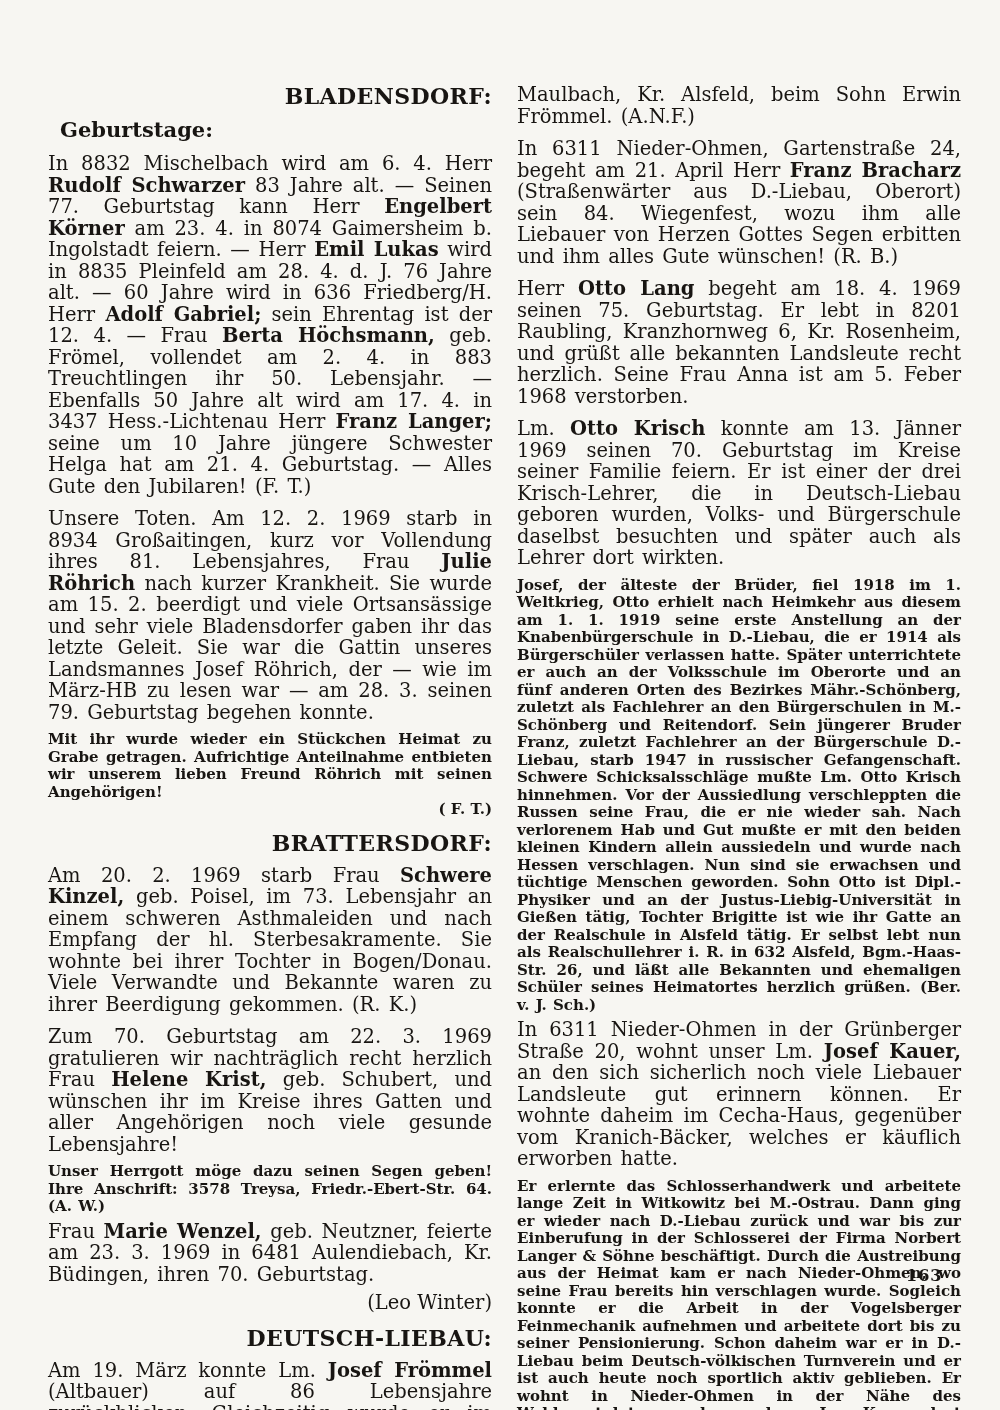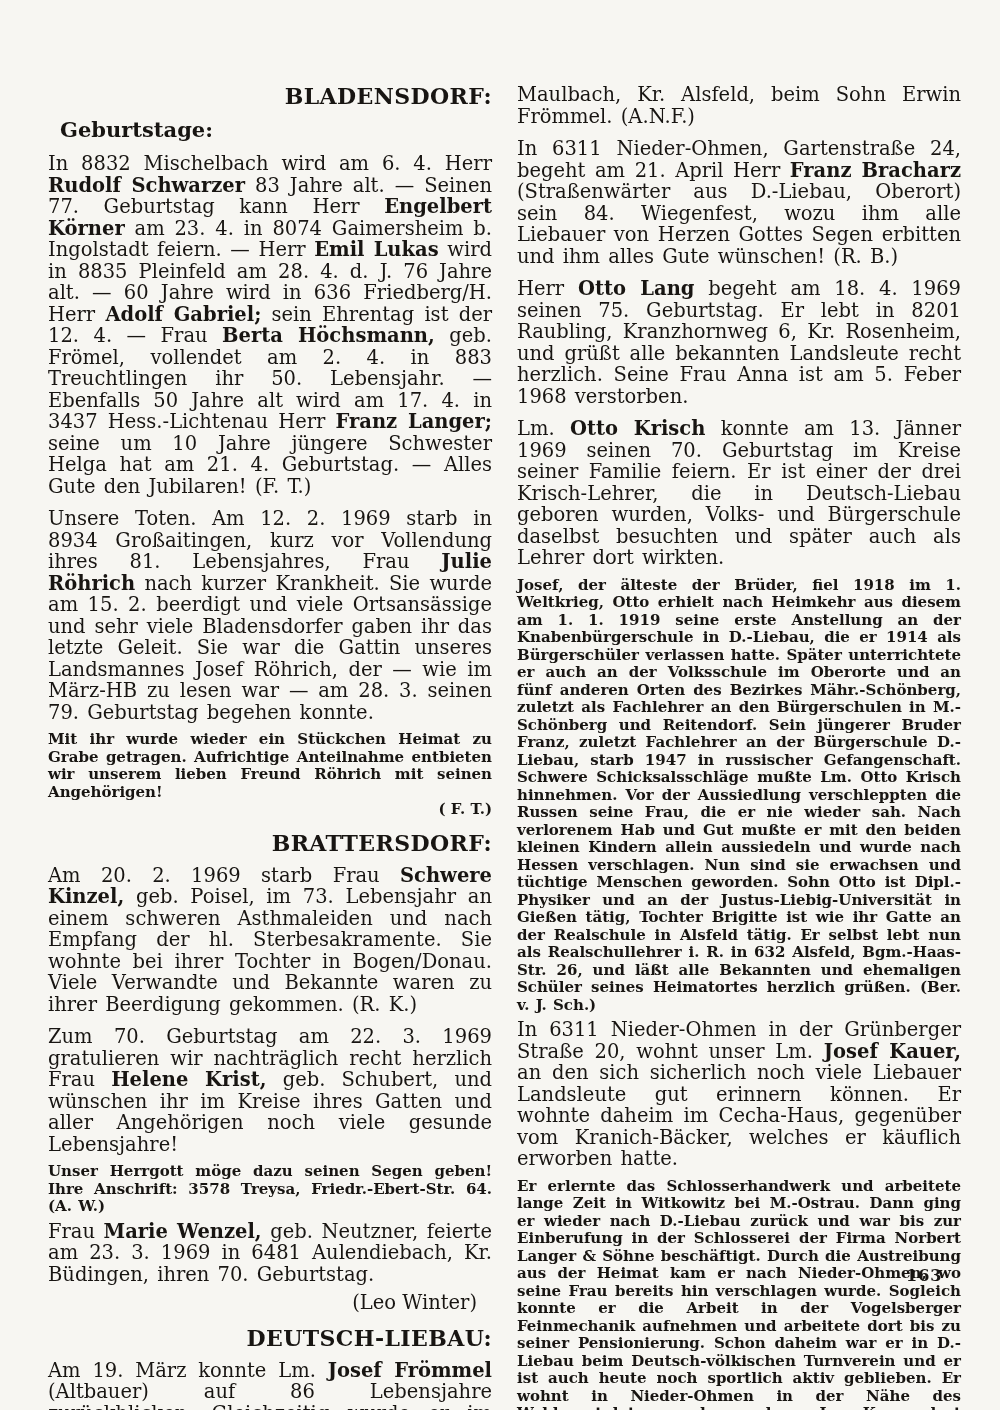--- a/index.html
+++ b/index.html
@@ -53,21 +53,21 @@
     font-weight: bold;
     margin: -3px 0 5px 0;
     text-align: justify;
     word-spacing: 1px;
   }
   .b { font-weight: bold; }
   .rightline {
     text-align: right;
     font-size: 19.5px;
     line-height: 21.5px;
-    margin: -4px 15px 10px 0;
+    margin: -4px 0 10px 0;
   }
   .rightline.small-text {
     font-size: 15px;
     line-height: 17.5px;
     font-weight: bold;
     margin: -5px 0 8px 0;
   }
   .page-number {
     position: absolute;
     top: 1266px;

